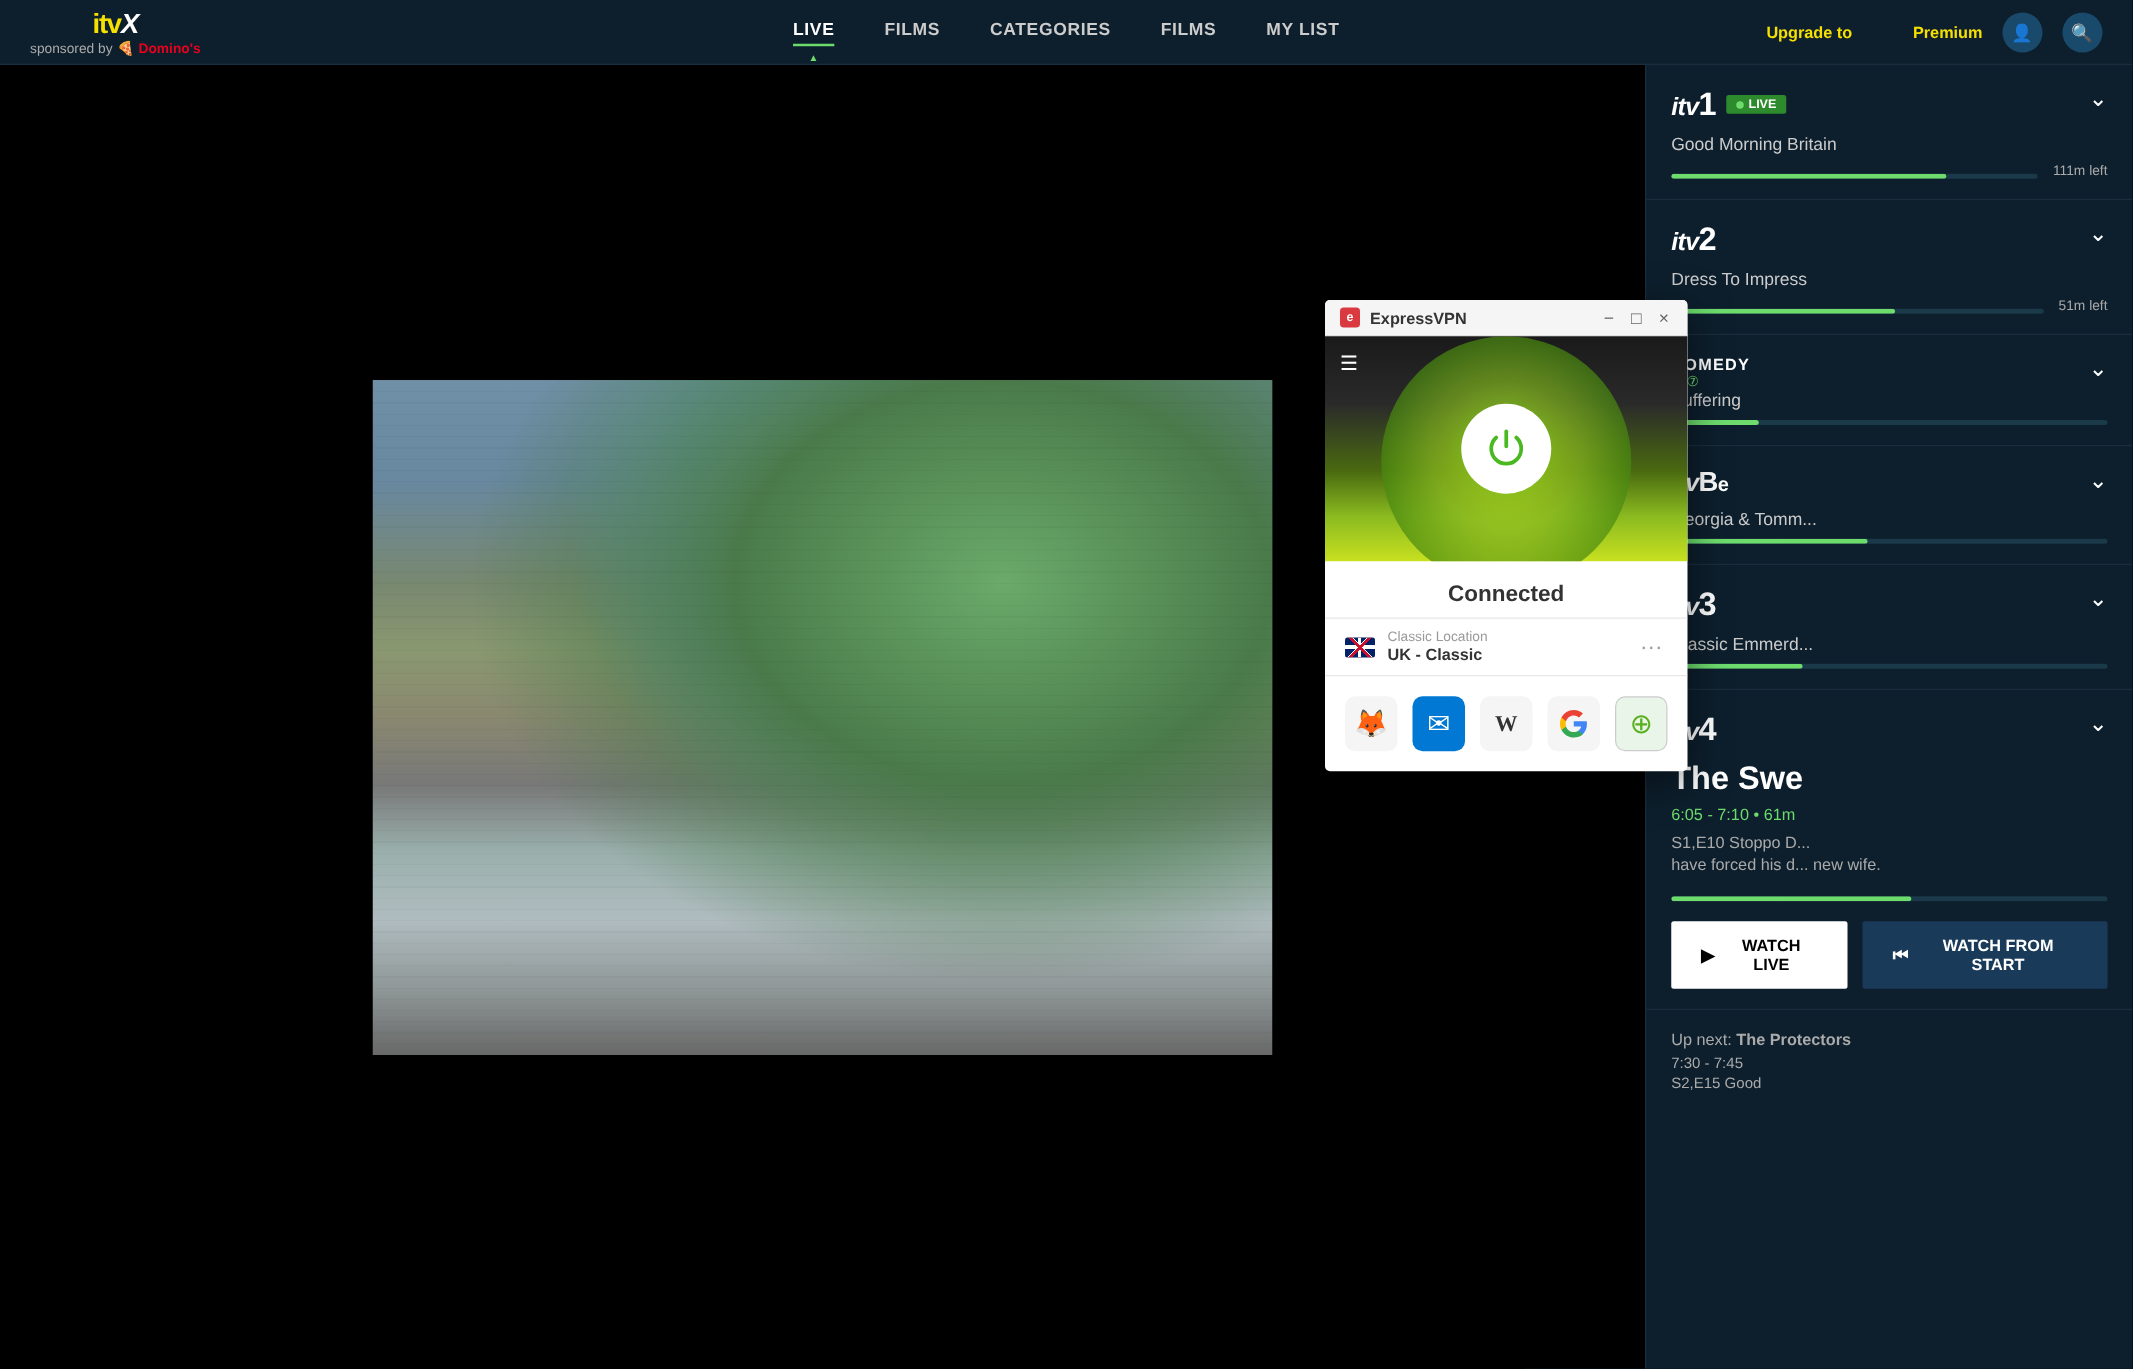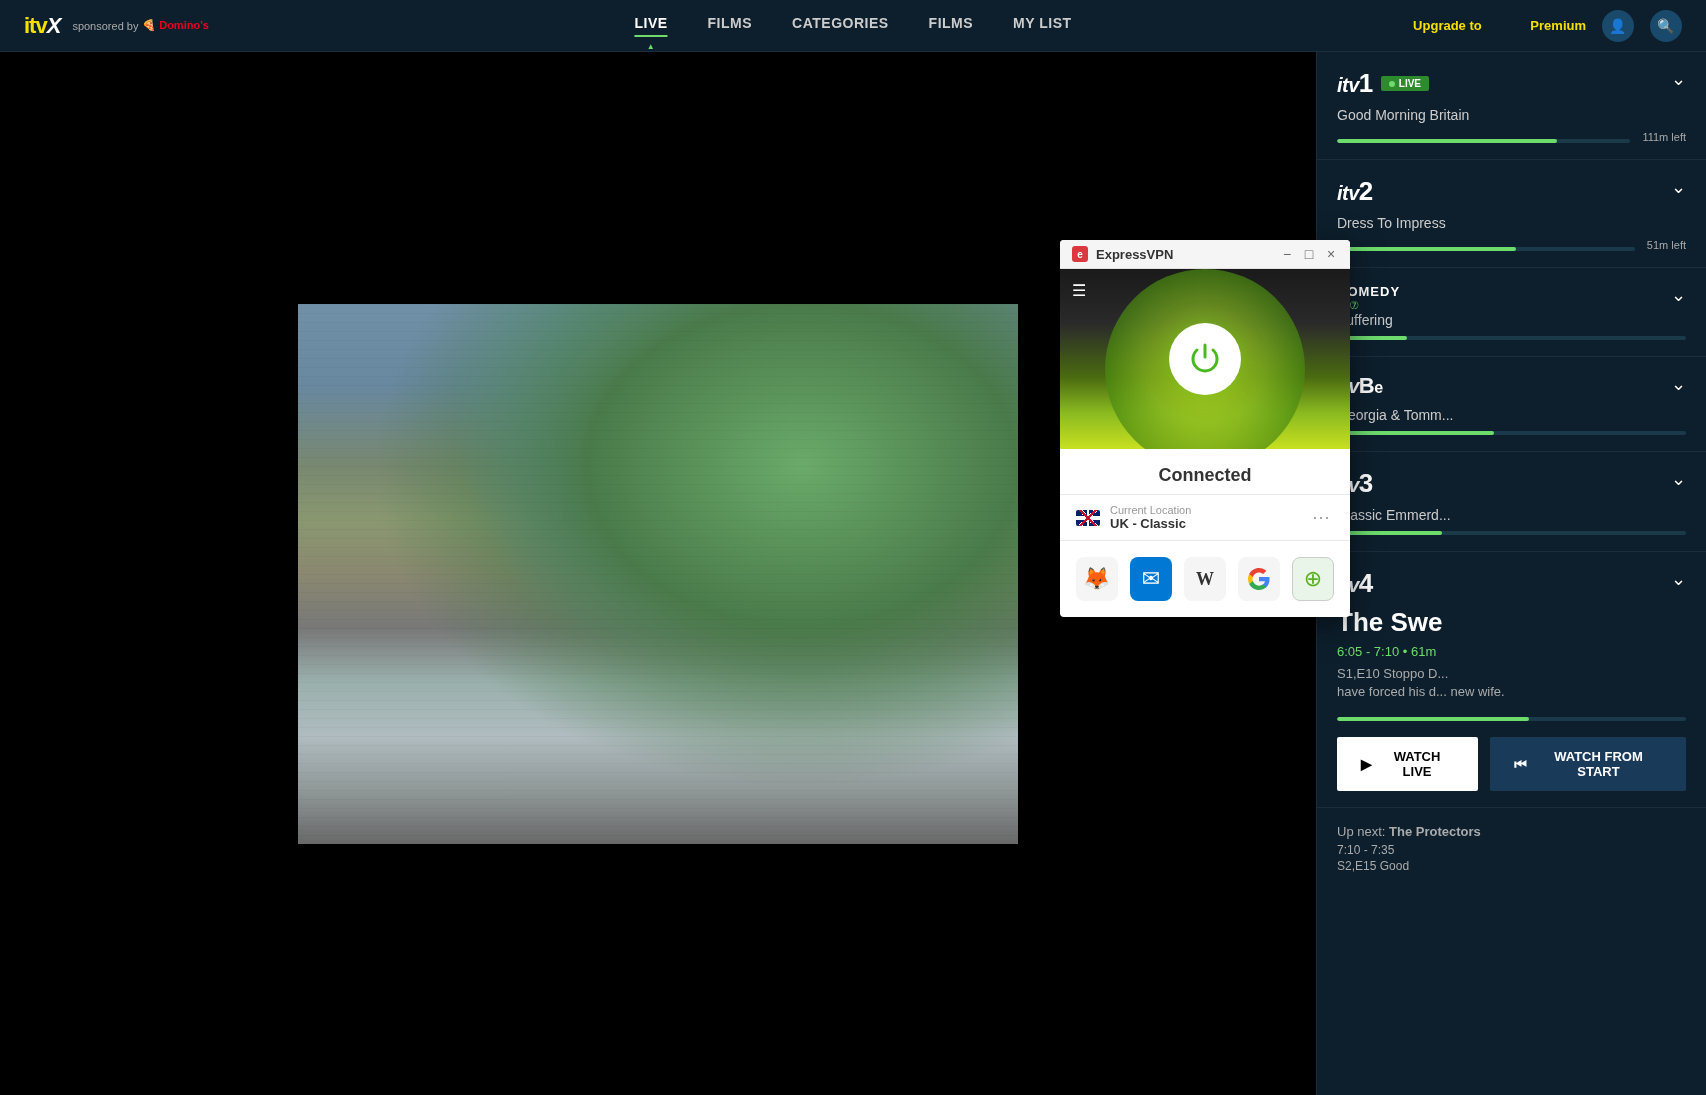--- a/index.html
+++ b/index.html
@@ -13,21 +13,21 @@
       display: flex;
       align-items: center;
       padding: 0 24px;
       position: relative;
       z-index: 10;
       border-bottom: 1px solid #1a2d3d;
     }
     .nav-logo {
       display: flex;
       align-items: center;
-      gap: 12px;
+      flex-direction: column;
     }
     .itv-logo {
       font-size: 22px;
       font-weight: 900;
       color: #fff;
       letter-spacing: -1px;
     }
     .itv-logo span { color: #f5e000; }
     .sponsored-text {
       font-size: 11px;
@@ -678,21 +678,21 @@
           <span style="font-size:14px;">⏮</span>
           <span>WATCH FROM START</span>
         </button>
       </div>
     </div>
 
     <div class="up-next">
       <div class="up-next-label">
         <span>Up next:</span> <strong>The Protectors</strong>
       </div>
-      <div class="up-next-time">7:10 - 7:35</div>
+      <div class="up-next-time">7:30 - 7:45</div>
       <div class="up-next-ep">S2,E15 Good</div>
     </div>
 
   </div>
 </div>
 
 <div class="vpn-popup">
 
   <div class="vpn-titlebar">
     <div class="vpn-titlebar-left">
@@ -722,21 +722,21 @@
       </div>
     </div>
 
     <div class="vpn-connected-label">Connected</div>
 
     <div class="vpn-location-row">
       <div class="uk-flag">
         <div class="uk-flag-red-cross"></div>
       </div>
       <div class="location-info">
-        <div class="location-label">Current Location</div>
+        <div class="location-label">Classic Location</div>
         <div class="location-value">UK - Classic</div>
       </div>
       <div class="more-btn">···</div>
     </div>
 
     <div class="vpn-shortcuts">
       <div class="shortcut-icon firefox-icon" title="Firefox">
         🦊
       </div>
       <div class="shortcut-icon mail-icon" title="Mail">

